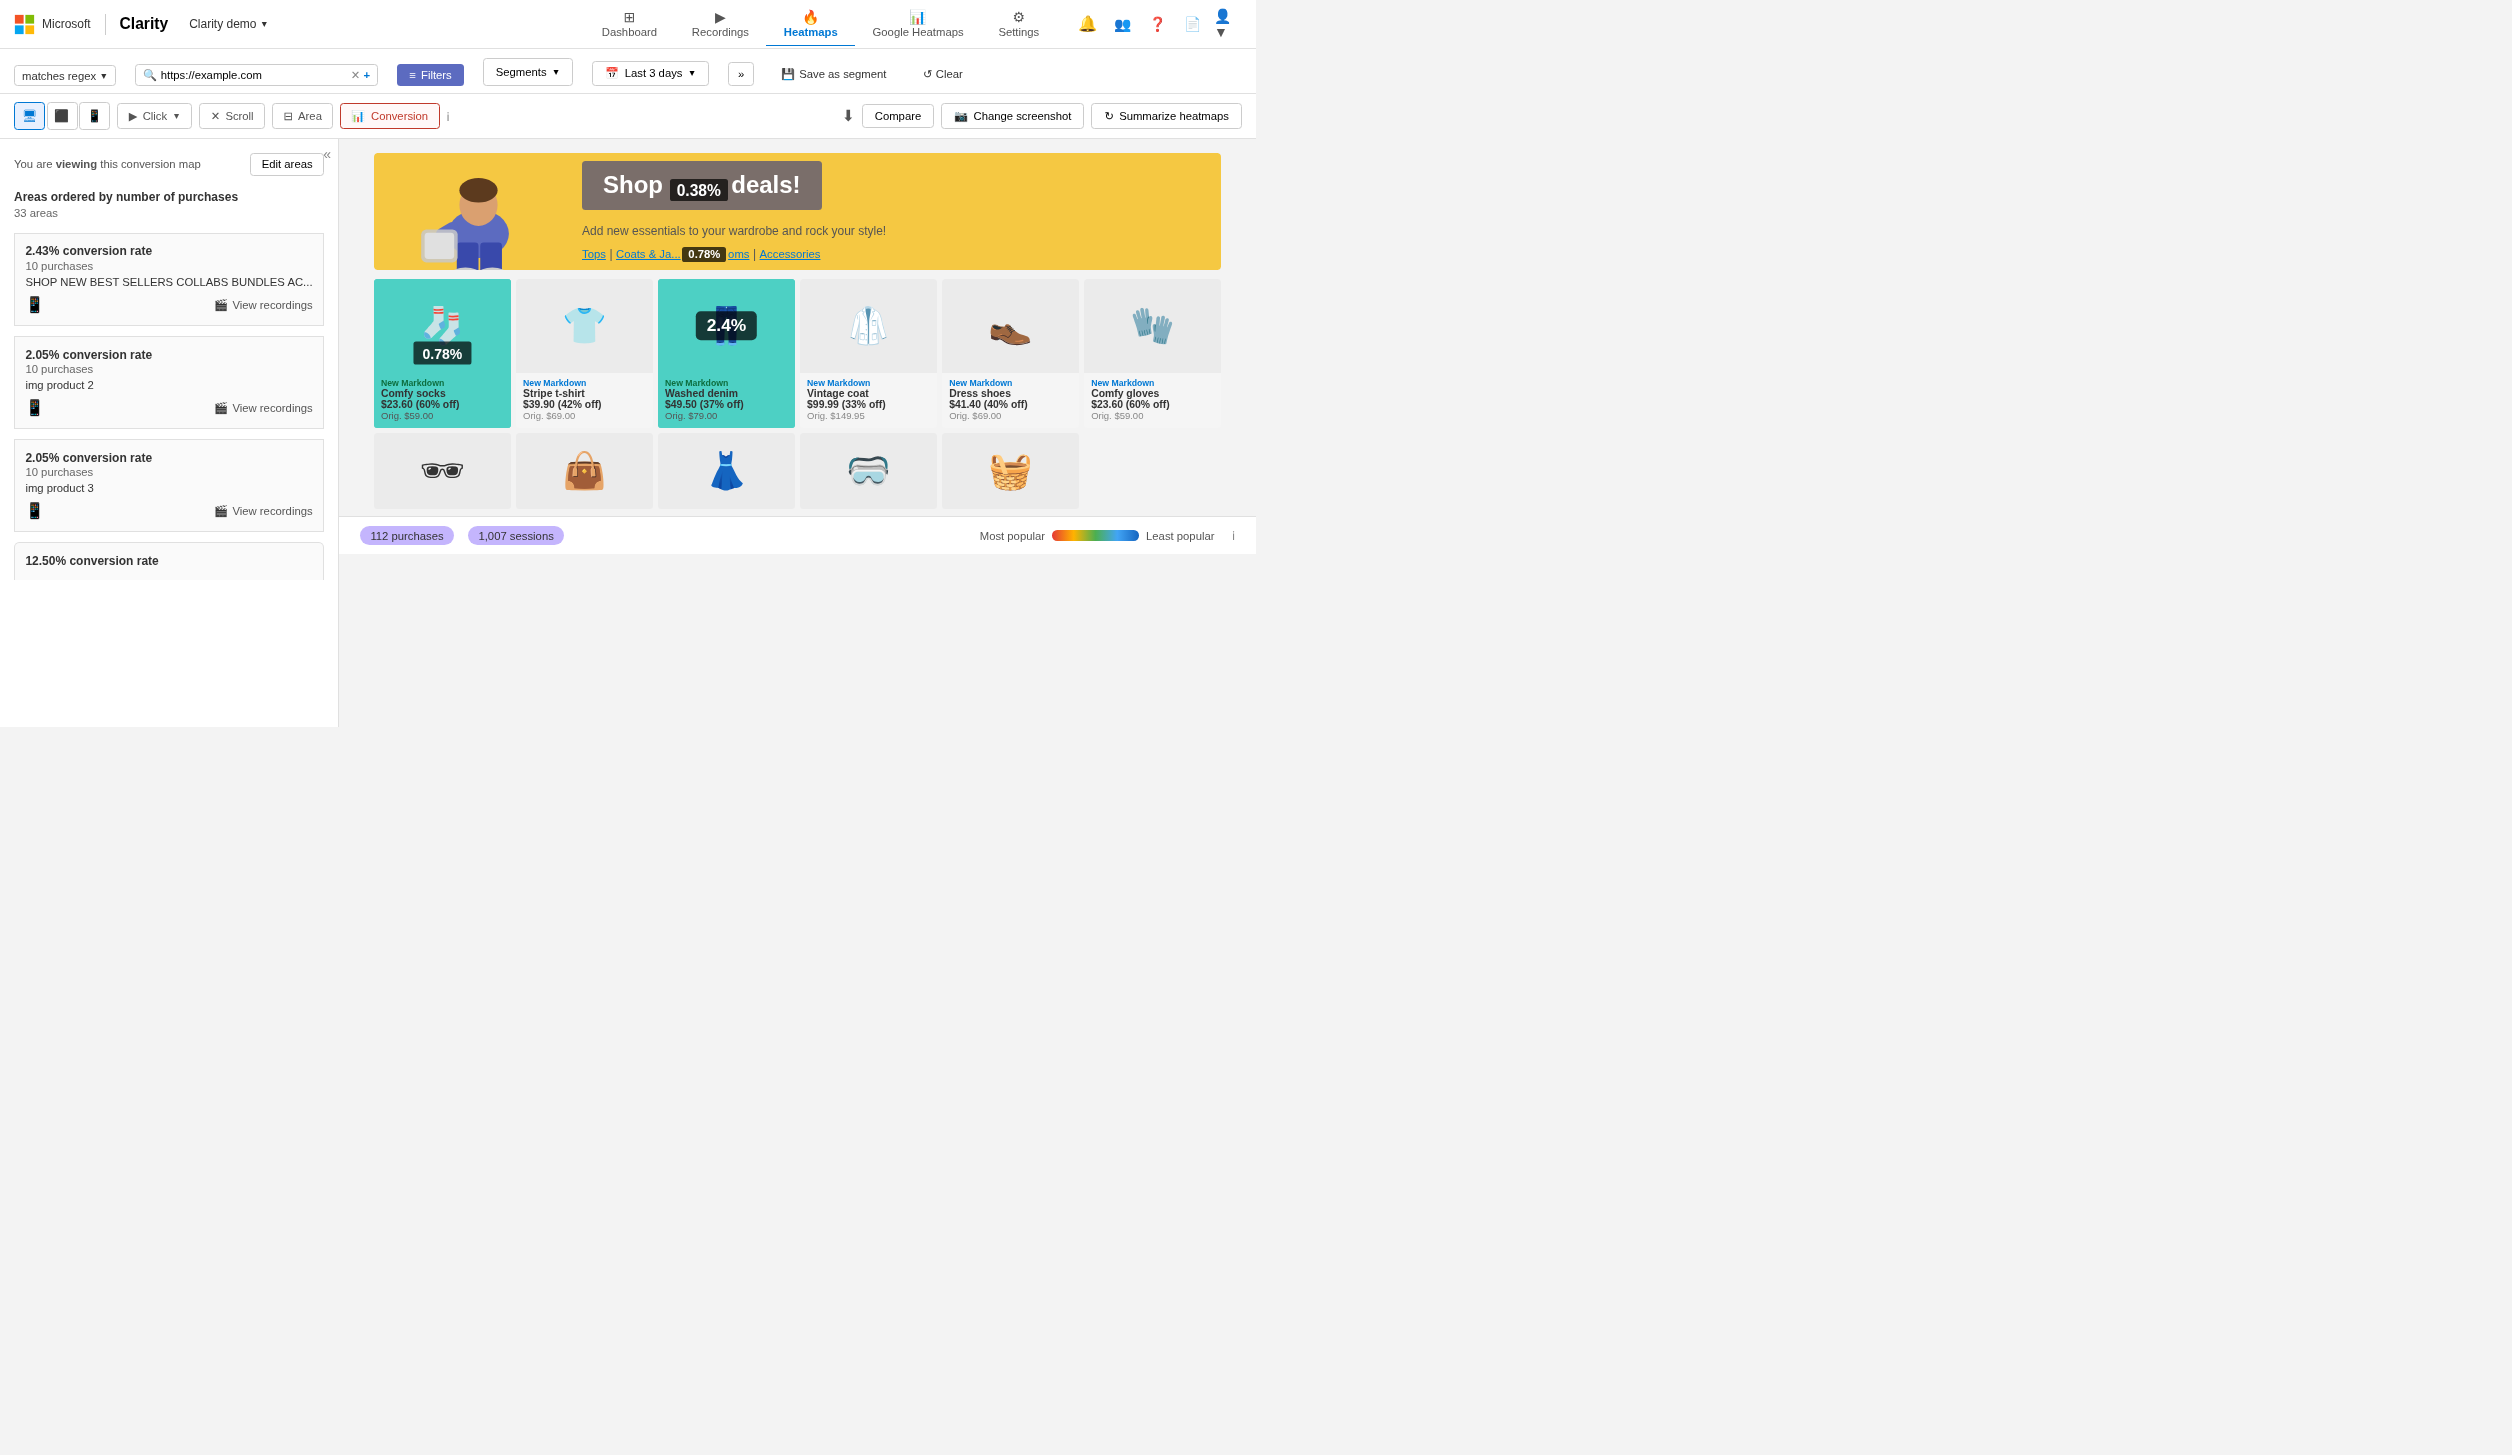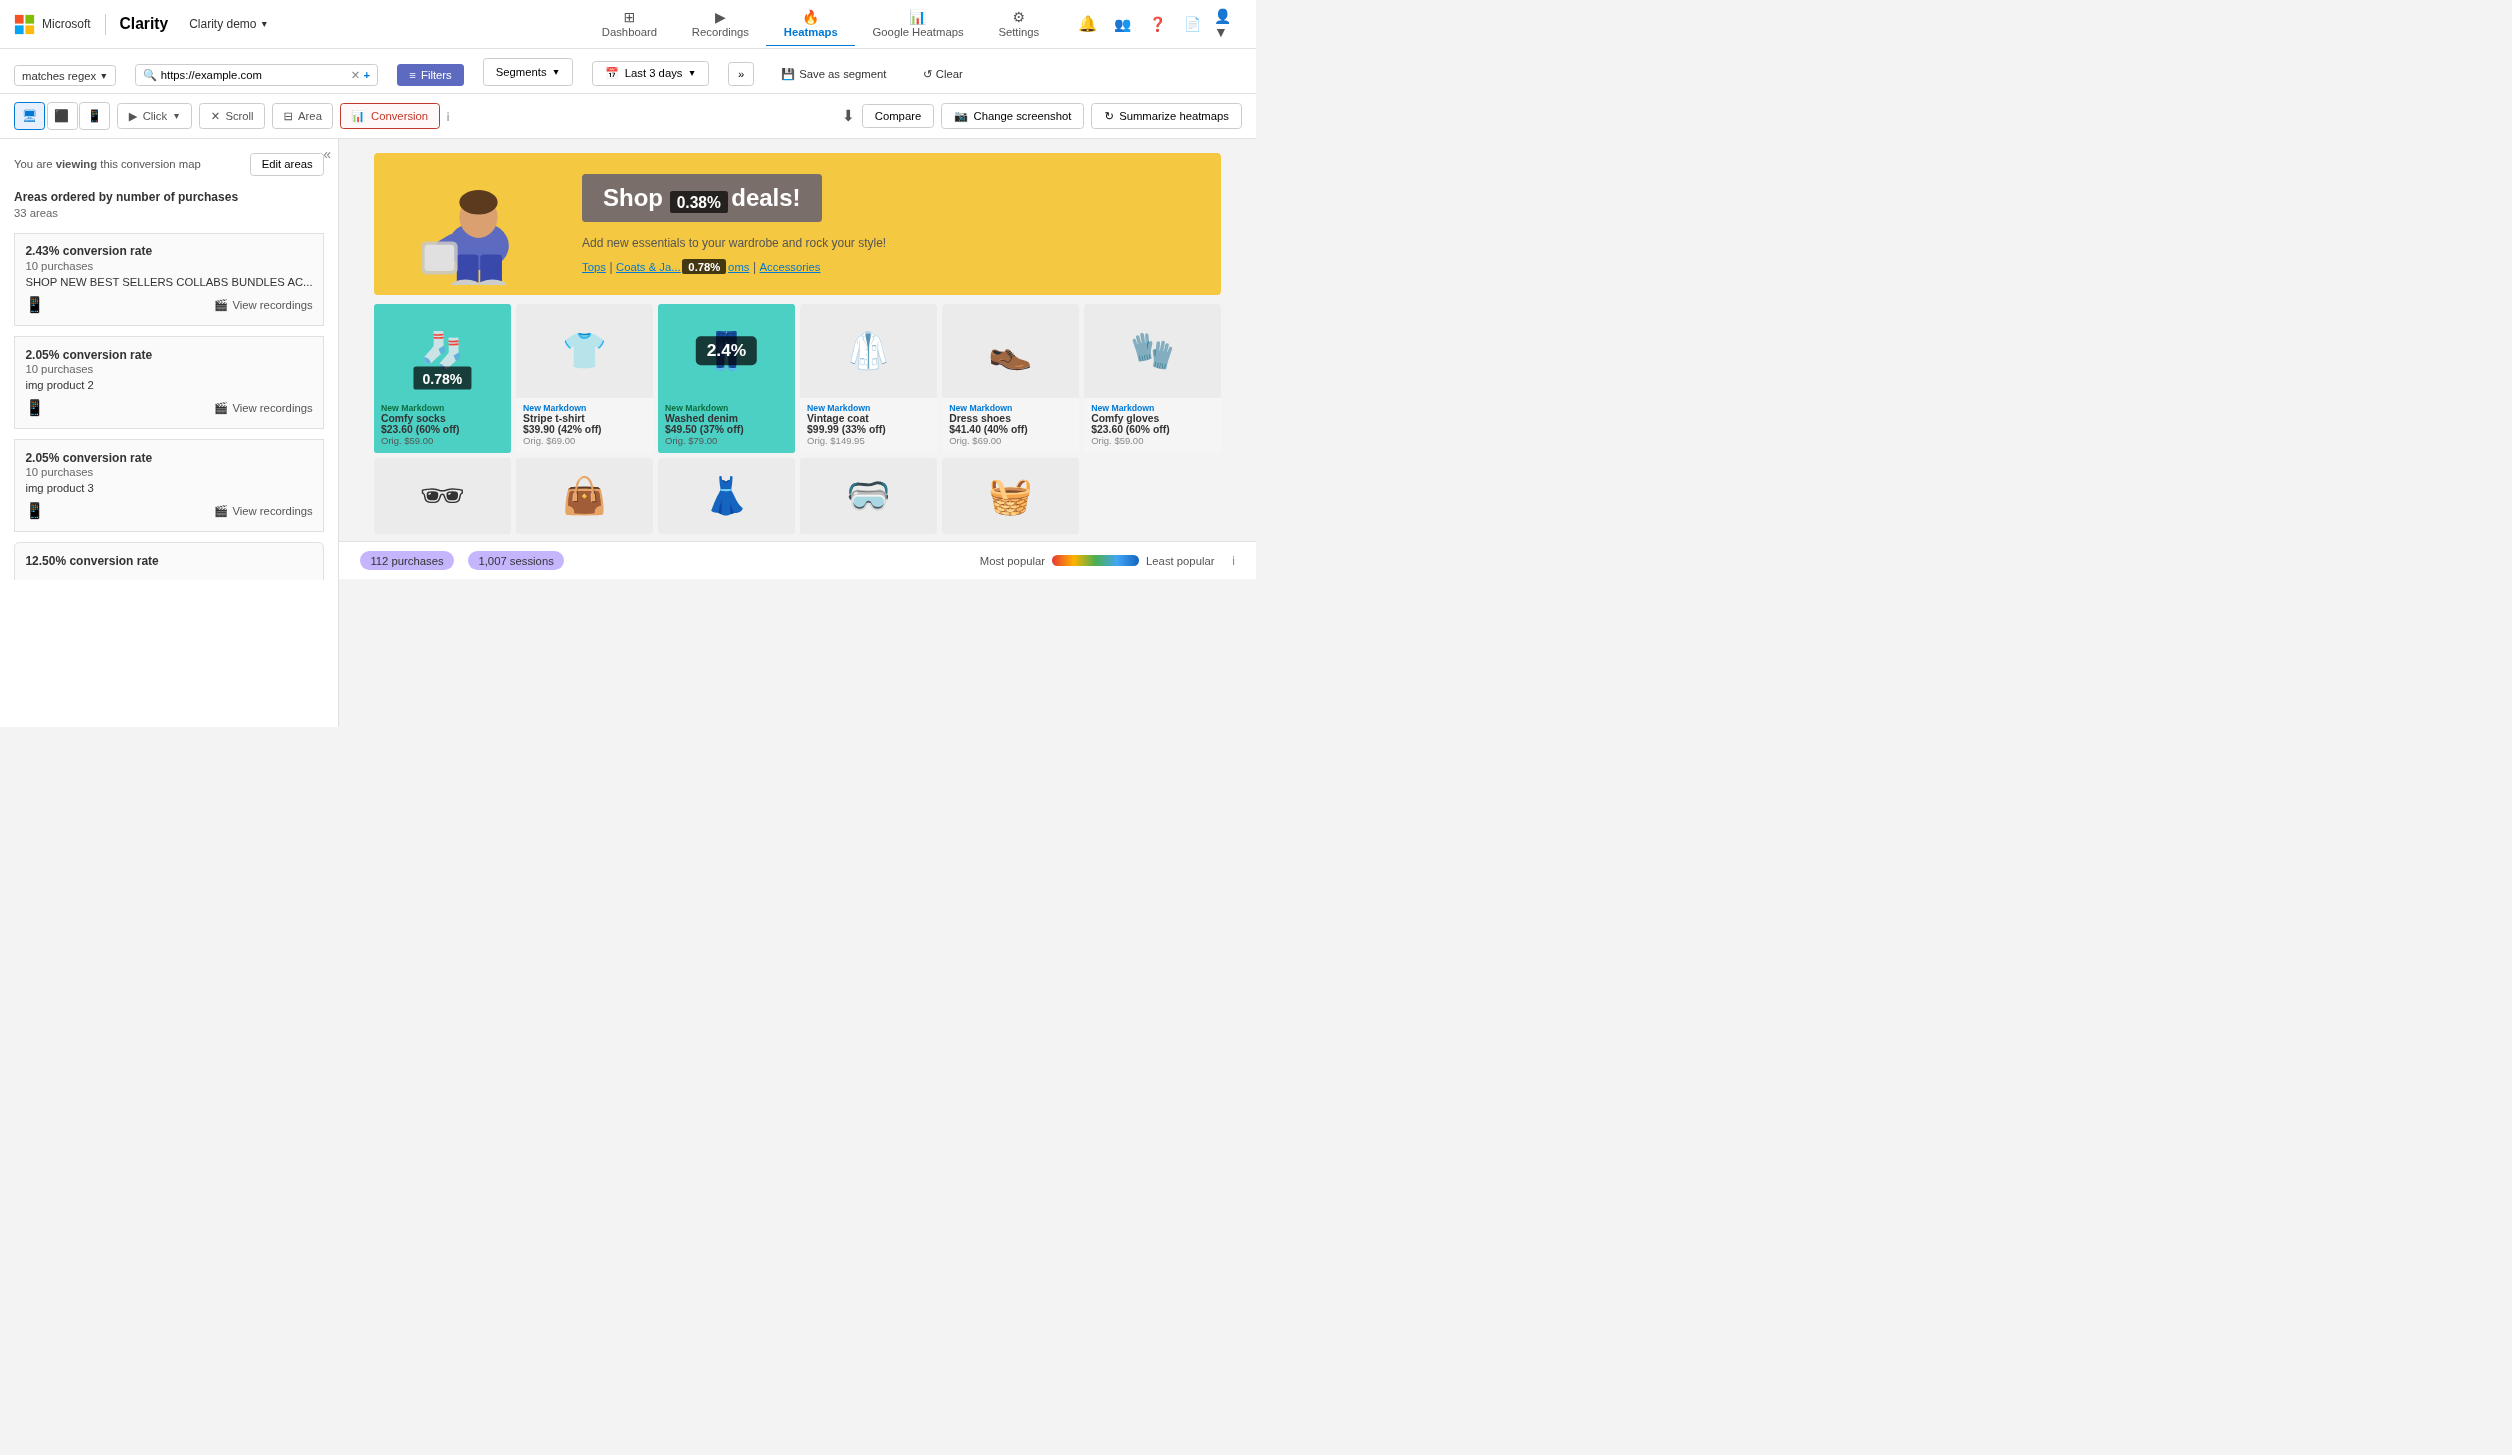--- a/index.html
+++ b/index.html
@@ -74,21 +74,21 @@
     .area-actions { display: flex; align-items: center; gap: 7px; }
     .area-icon-btn { color: #888; font-size: 15.6px; cursor: pointer; }
     .area-view-recordings { display: flex; align-items: center; gap: 3.5px; font-size: 11.3px; color: #555; cursor: pointer; margin-left: auto; }
 
     
     .main-content { flex: 1; overflow-y: auto; background: #f3f3f3; position: relative; }
 
     
     .hero-banner {
       background: #f5c842;
-      height: 142px;
+      height: 117px;
       display: flex; align-items: center;
       margin: 14px 35px 0;
       border-radius: 3.5px;
       overflow: hidden;
       position: relative;
     }
     .hero-figure { width: 208px; display: flex; align-items: flex-end; justify-content: center; padding: 0 17.4px; }
     .hero-text-area { flex: 1; }
     .hero-title-box {
       background: rgba(80,80,120,0.75);

